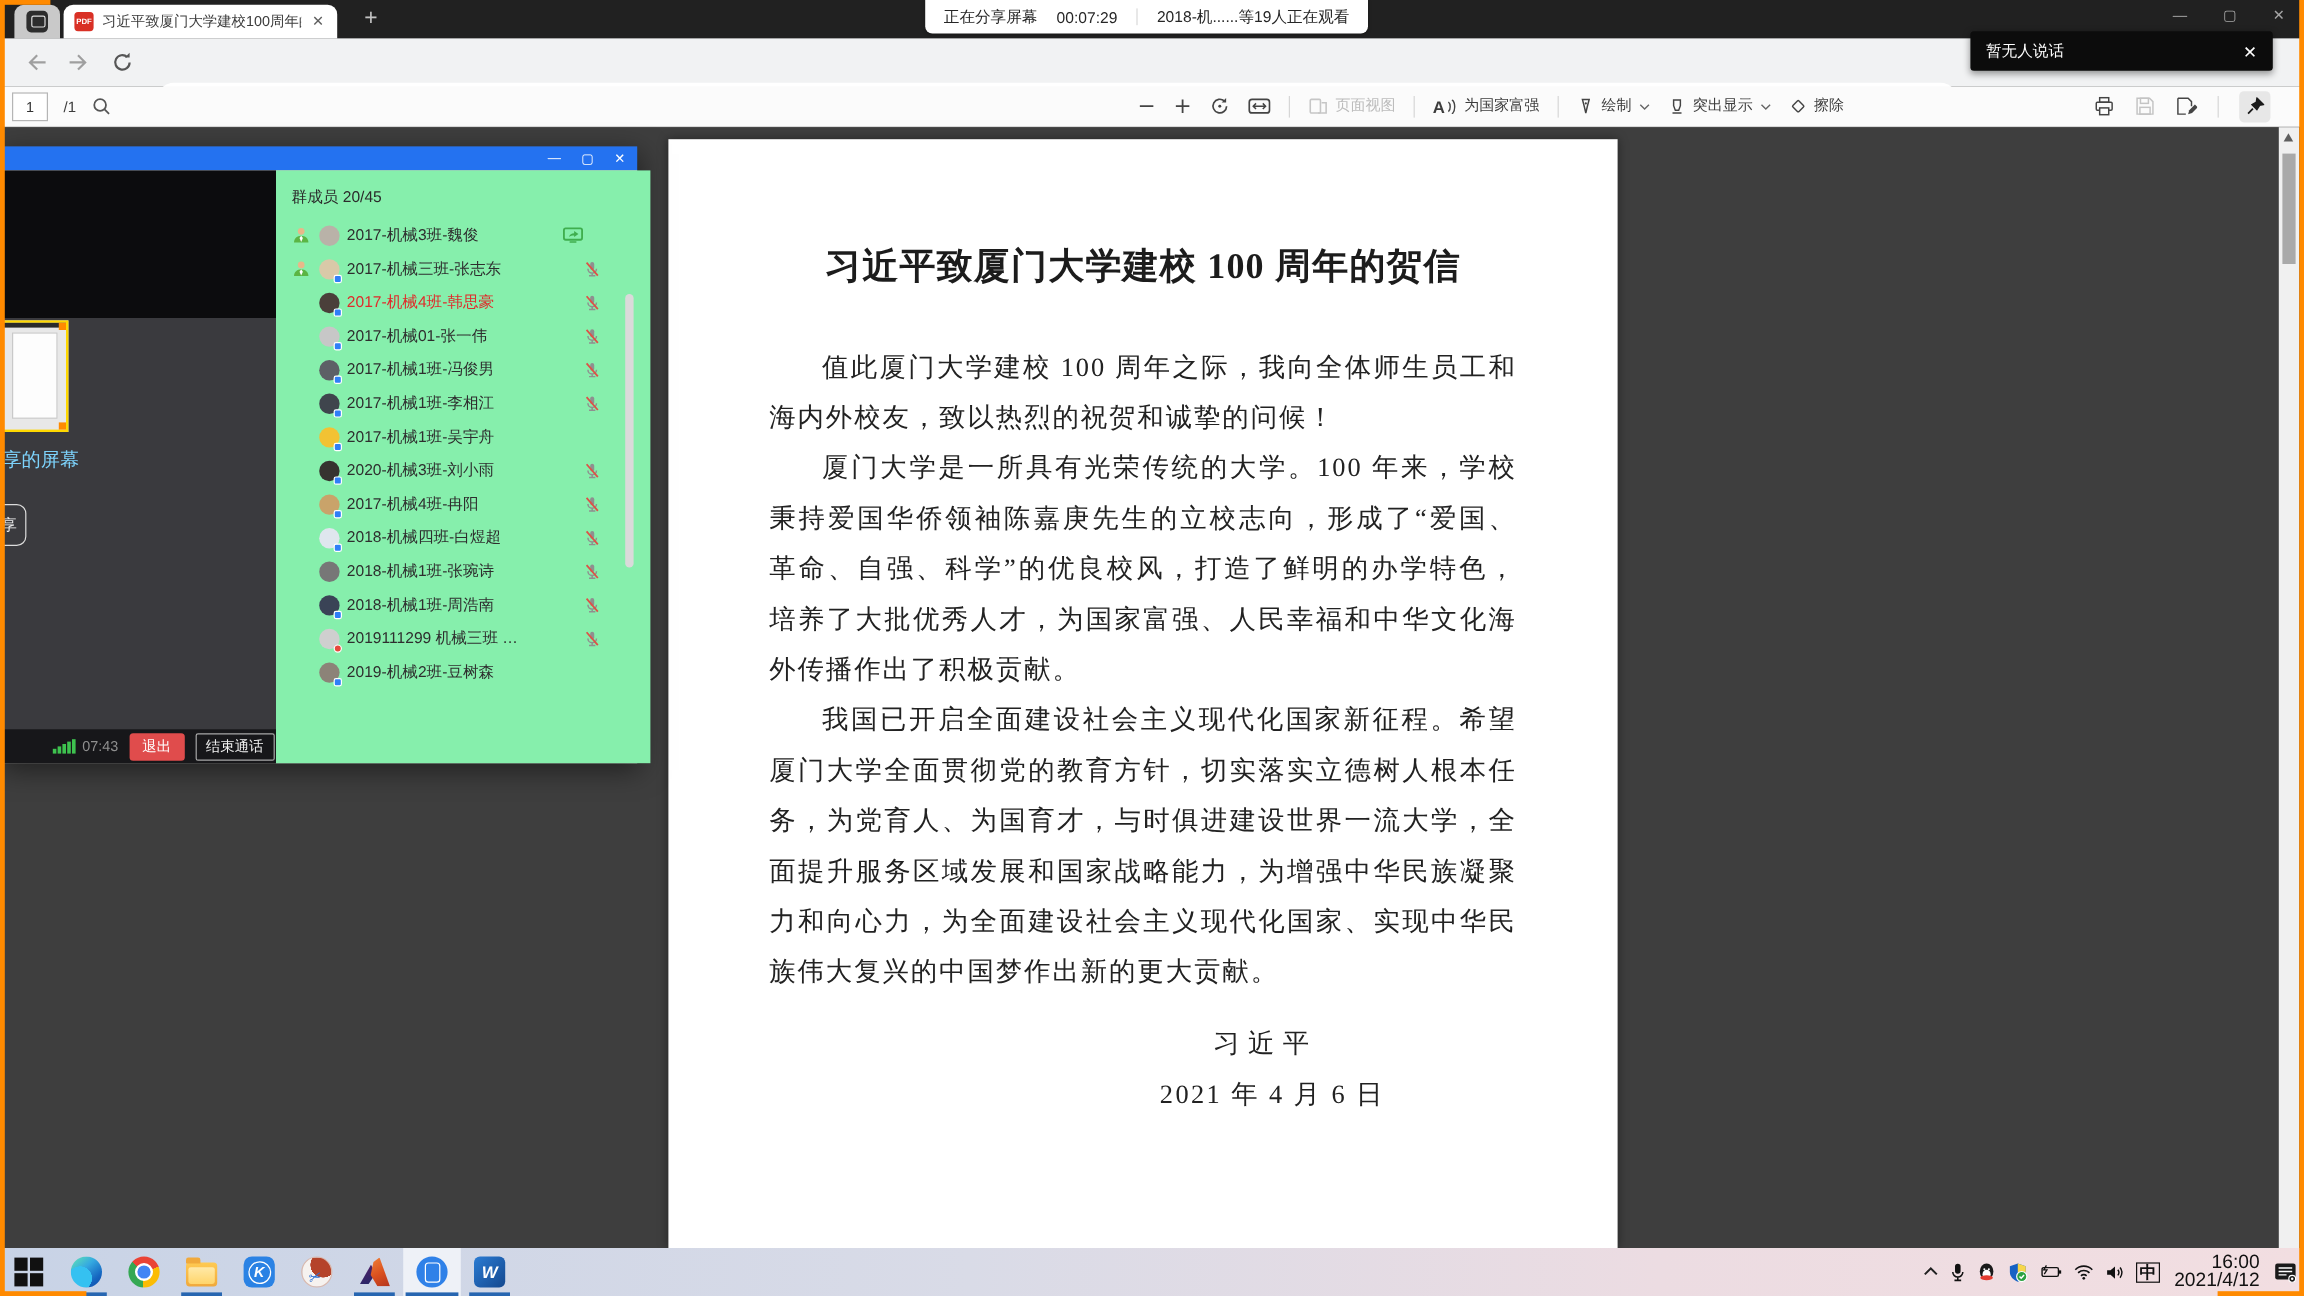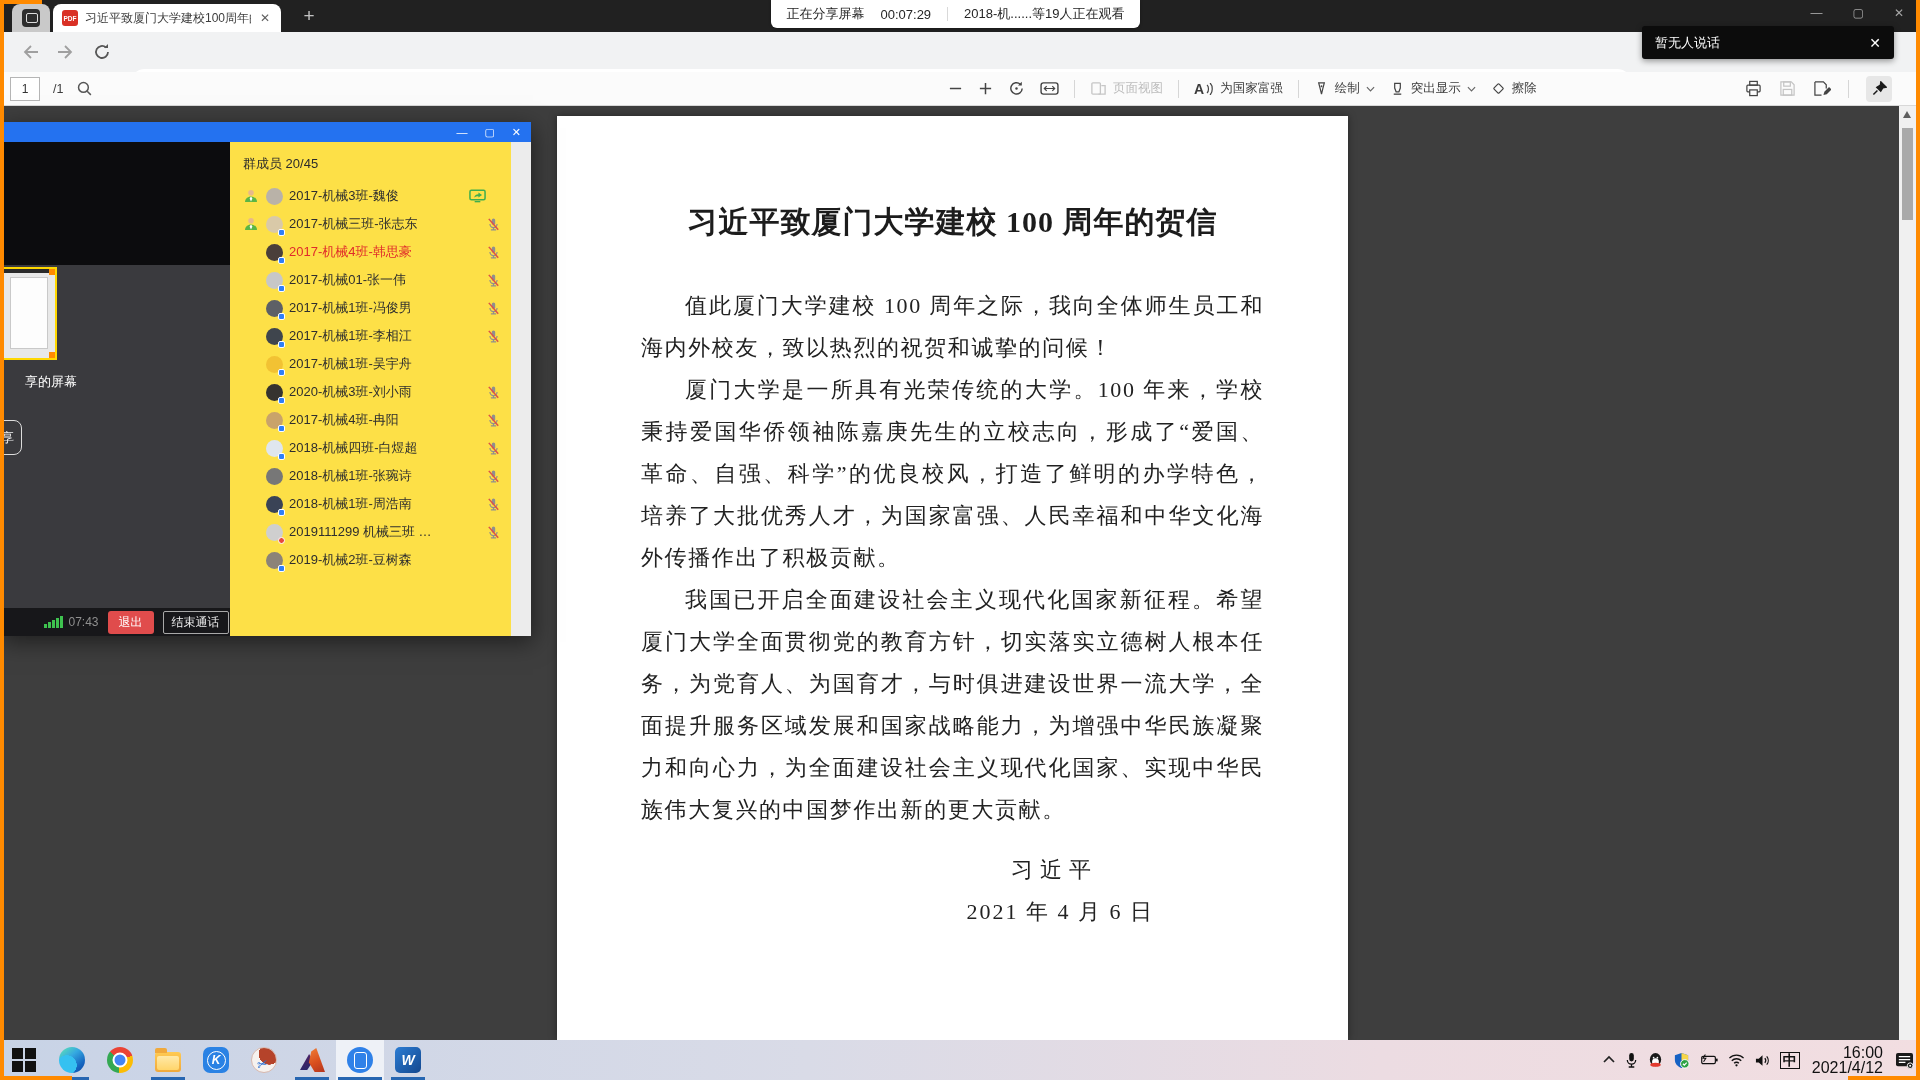--- a/index.html
+++ b/index.html
@@ -59,30 +59,30 @@
   .mt-bar { height:20px; background:#2472f0; position:relative; }
   .mt-ctl { position:absolute; right:10px; top:0; height:20px; display:flex; gap:17px; align-items:center; color:#fff; font-size:11px; }
   .mt-body { position:relative; height:494px; background:#ececec; }
   .mt-left { position:absolute; left:0; top:0; width:230px; height:494px; background:#0c0c0e; overflow:hidden; }
   .band { position:absolute; left:0; top:123px; width:230px; height:343px; background:#3a3a3e; }
   .thumb { position:absolute; left:0; top:125px; width:57px; height:93px; border:2px solid #ffd800; background:#e8e8e8; }
   .thumb .bar { position:absolute; left:0; top:0; width:100%; height:4px; background:#2a2a2a; }
   .thumb .pg { position:absolute; left:8px; top:8px; width:38px; height:72px; background:#fdfdfd; border:1px solid #c9c9c9; }
   .thumb .c1 { position:absolute; right:0; top:0; width:6px; height:6px; background:#ff8a00; }
   .thumb .c2 { position:absolute; right:0; bottom:0; width:6px; height:6px; background:#ff8a00; }
-  .share-label { position:absolute; left:2px; top:231px; color:#ffffff; font-size:13px;margin-left:23px; }
+  .share-label { position:absolute; left:2px; top:231px; color:#7dd3fc; font-size:16px; }
   .share-btn { position:absolute; left:-16px; top:278px; width:38px; height:35px; border:1px solid #dcdcdc; border-radius:8px; color:#ededed; font-size:13px; display:flex; align-items:center; justify-content:flex-end; padding-right:7px; }
   .mt-bottom { position:absolute; left:0; top:466px; width:230px; height:28px; background:#17171a; display:flex; align-items:center; padding-left:44px; }
   .sigbars { display:flex; align-items:flex-end; gap:1.5px; margin-right:6px; }
   .sigbars i { width:2.5px; background:#3ec24f; display:block; }
   .mt-timer { color:#8f8f8f; font-size:12px; }
   .exit-btn { background:#e04c4c; color:#fff; font-size:12px; padding:3px 11px; border-radius:3px; margin-left:9px; }
   .endcall-btn { border:1px solid #a8a8a8; color:#f0f0f0; font-size:12px; padding:2px 8px; border-radius:2px; margin-left:9px; }
 
-  .mt-list { position:absolute; left:230px; top:0; width:281px; height:494px; background:#fde047; overflow:hidden; }
+  .mt-list { position:absolute; left:230px; top:0; width:312px; height:494px; background:#86efac; overflow:hidden; }
   .ml-header { padding:13px 0 0 13px; font-size:13px; color:#2b2b2b; }
   .ml-rows { position:absolute; left:0; top:40px; width:301px; }
   .m-row { height:28px; display:flex; align-items:center; position:relative; padding-left:36px; }
   .presence { position:absolute; left:13px; top:6px; width:16px; height:16px; }
   .avatar { width:17px; height:17px; min-width:17px; border-radius:50%; margin-right:6px; position:relative; }
   .badge { position:absolute; right:-2px; bottom:-3px; width:7px; height:7px; background:#2f7ff7; border-radius:2px; border:1px solid #fff; }
   .badge.red { border-radius:50%; background:#e6493c; }
   .m-name { font-size:13px; color:#2e2e2e; white-space:nowrap; overflow:hidden; max-width:185px; }
   .m-name.red { color:#e02b2b; }
   .m-status { position:absolute; left:256px; top:7px; width:15px; height:15px; }

